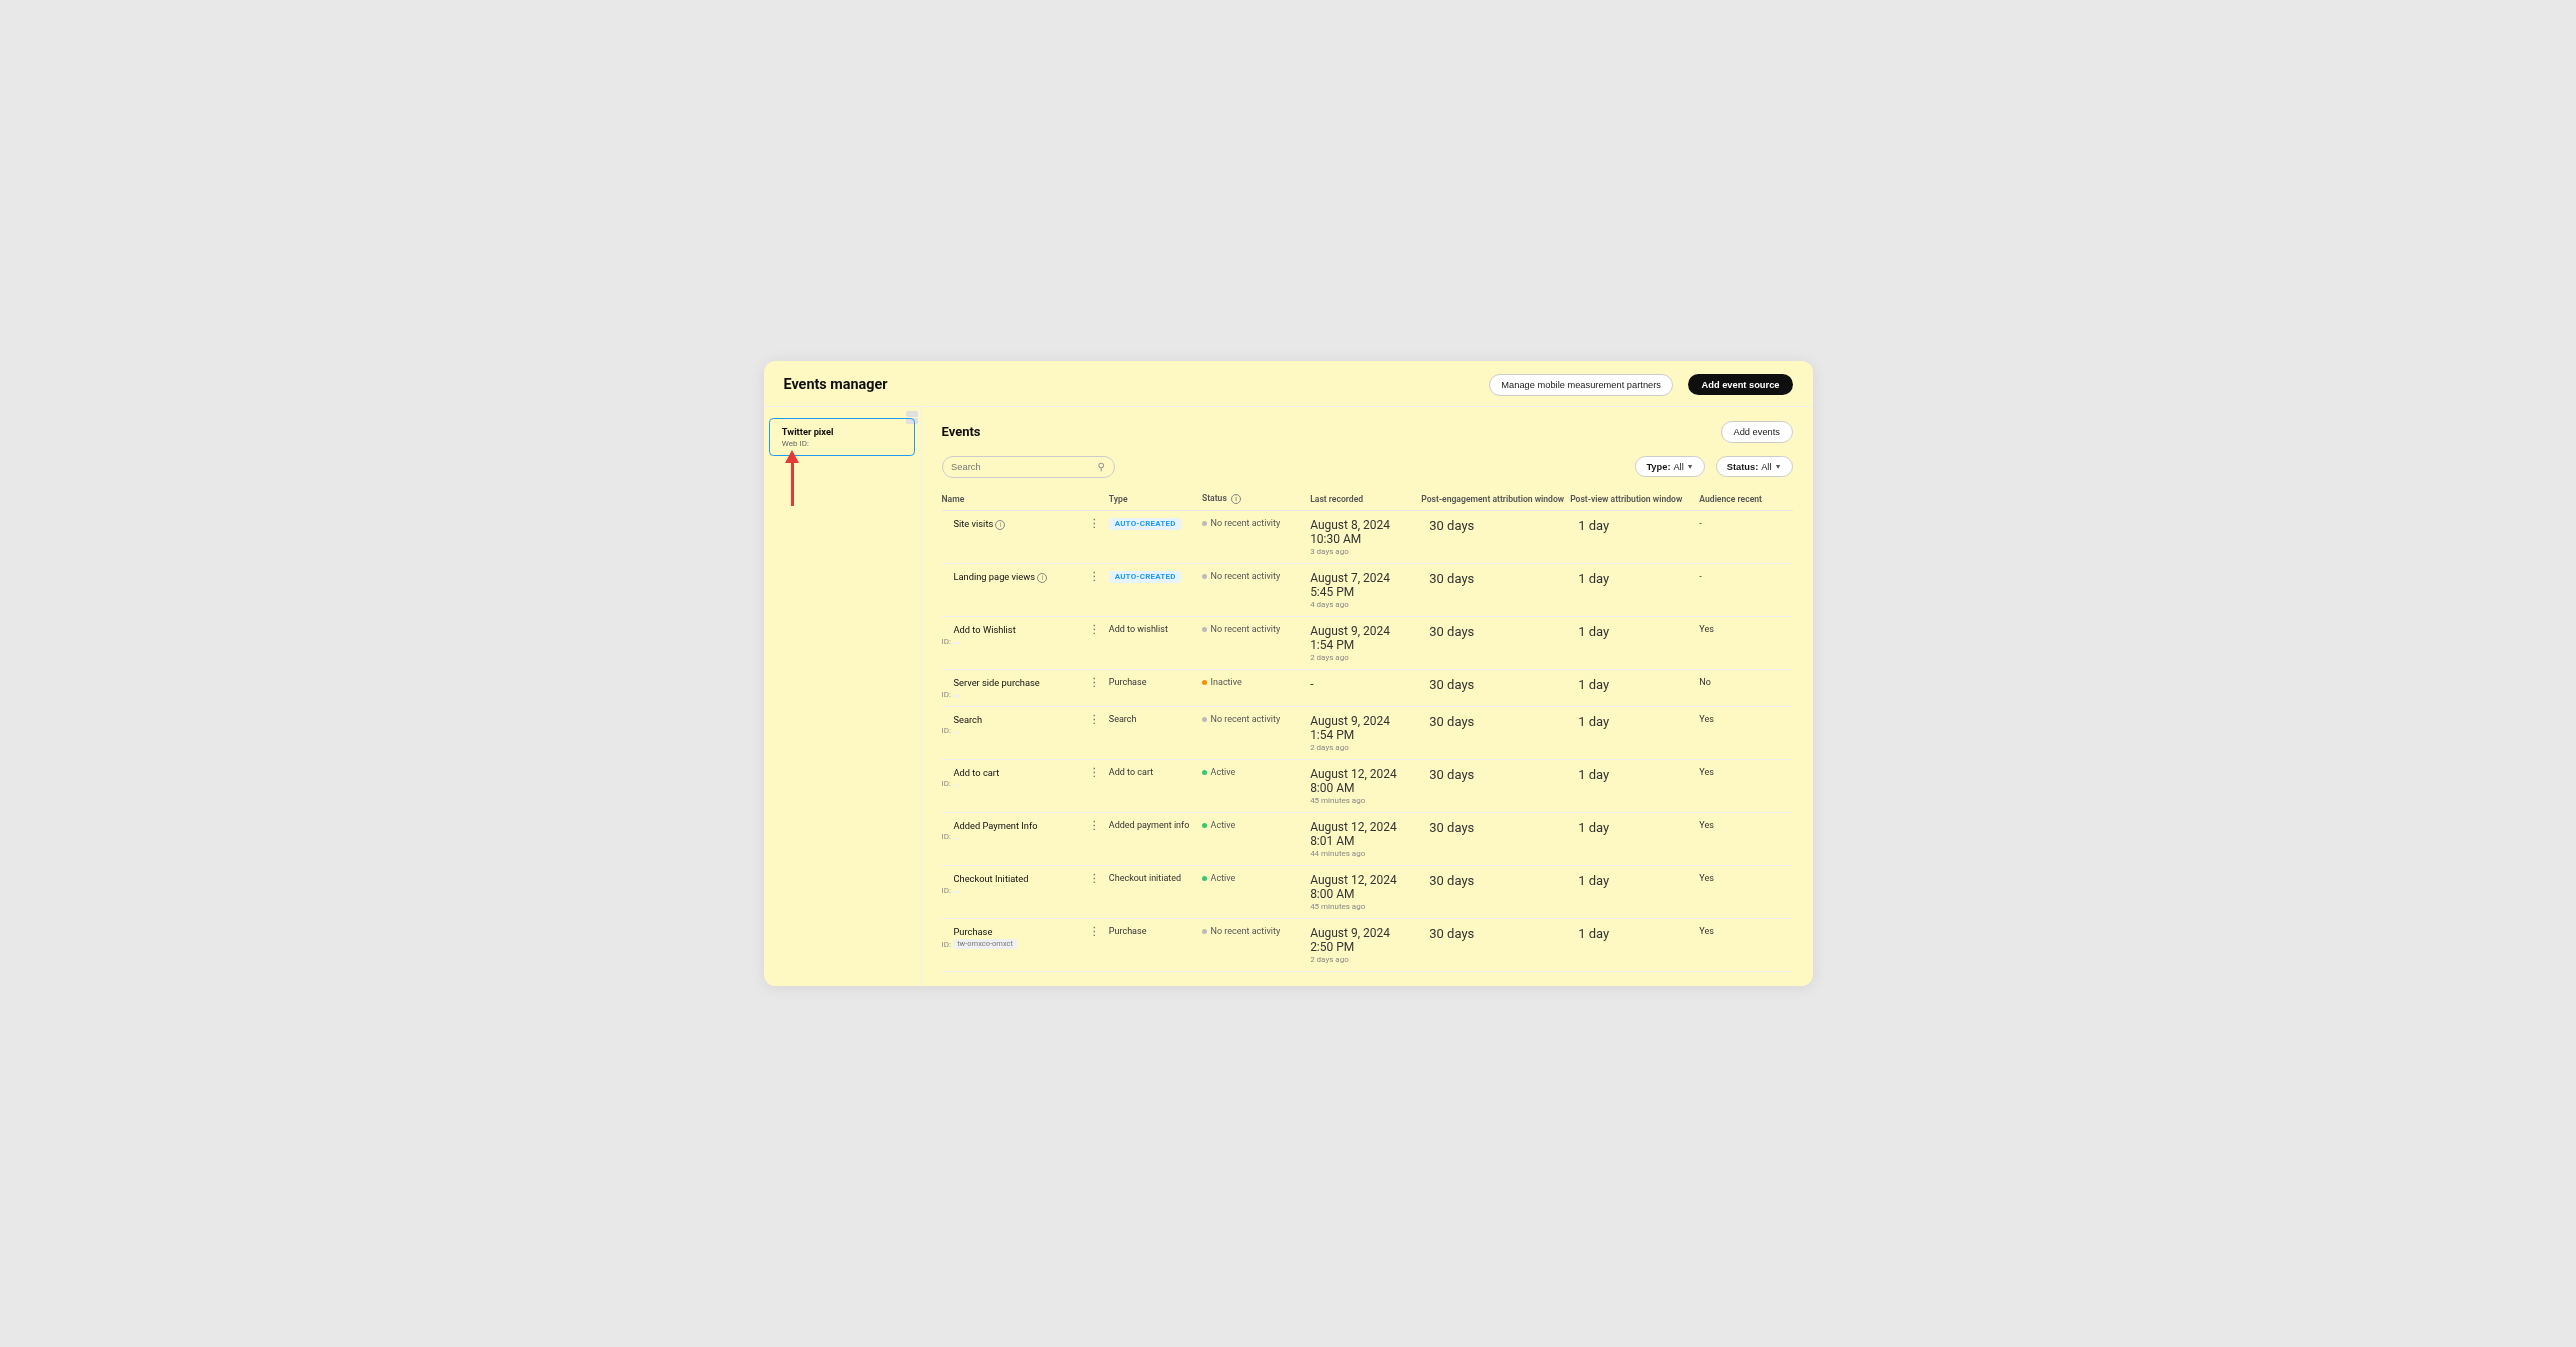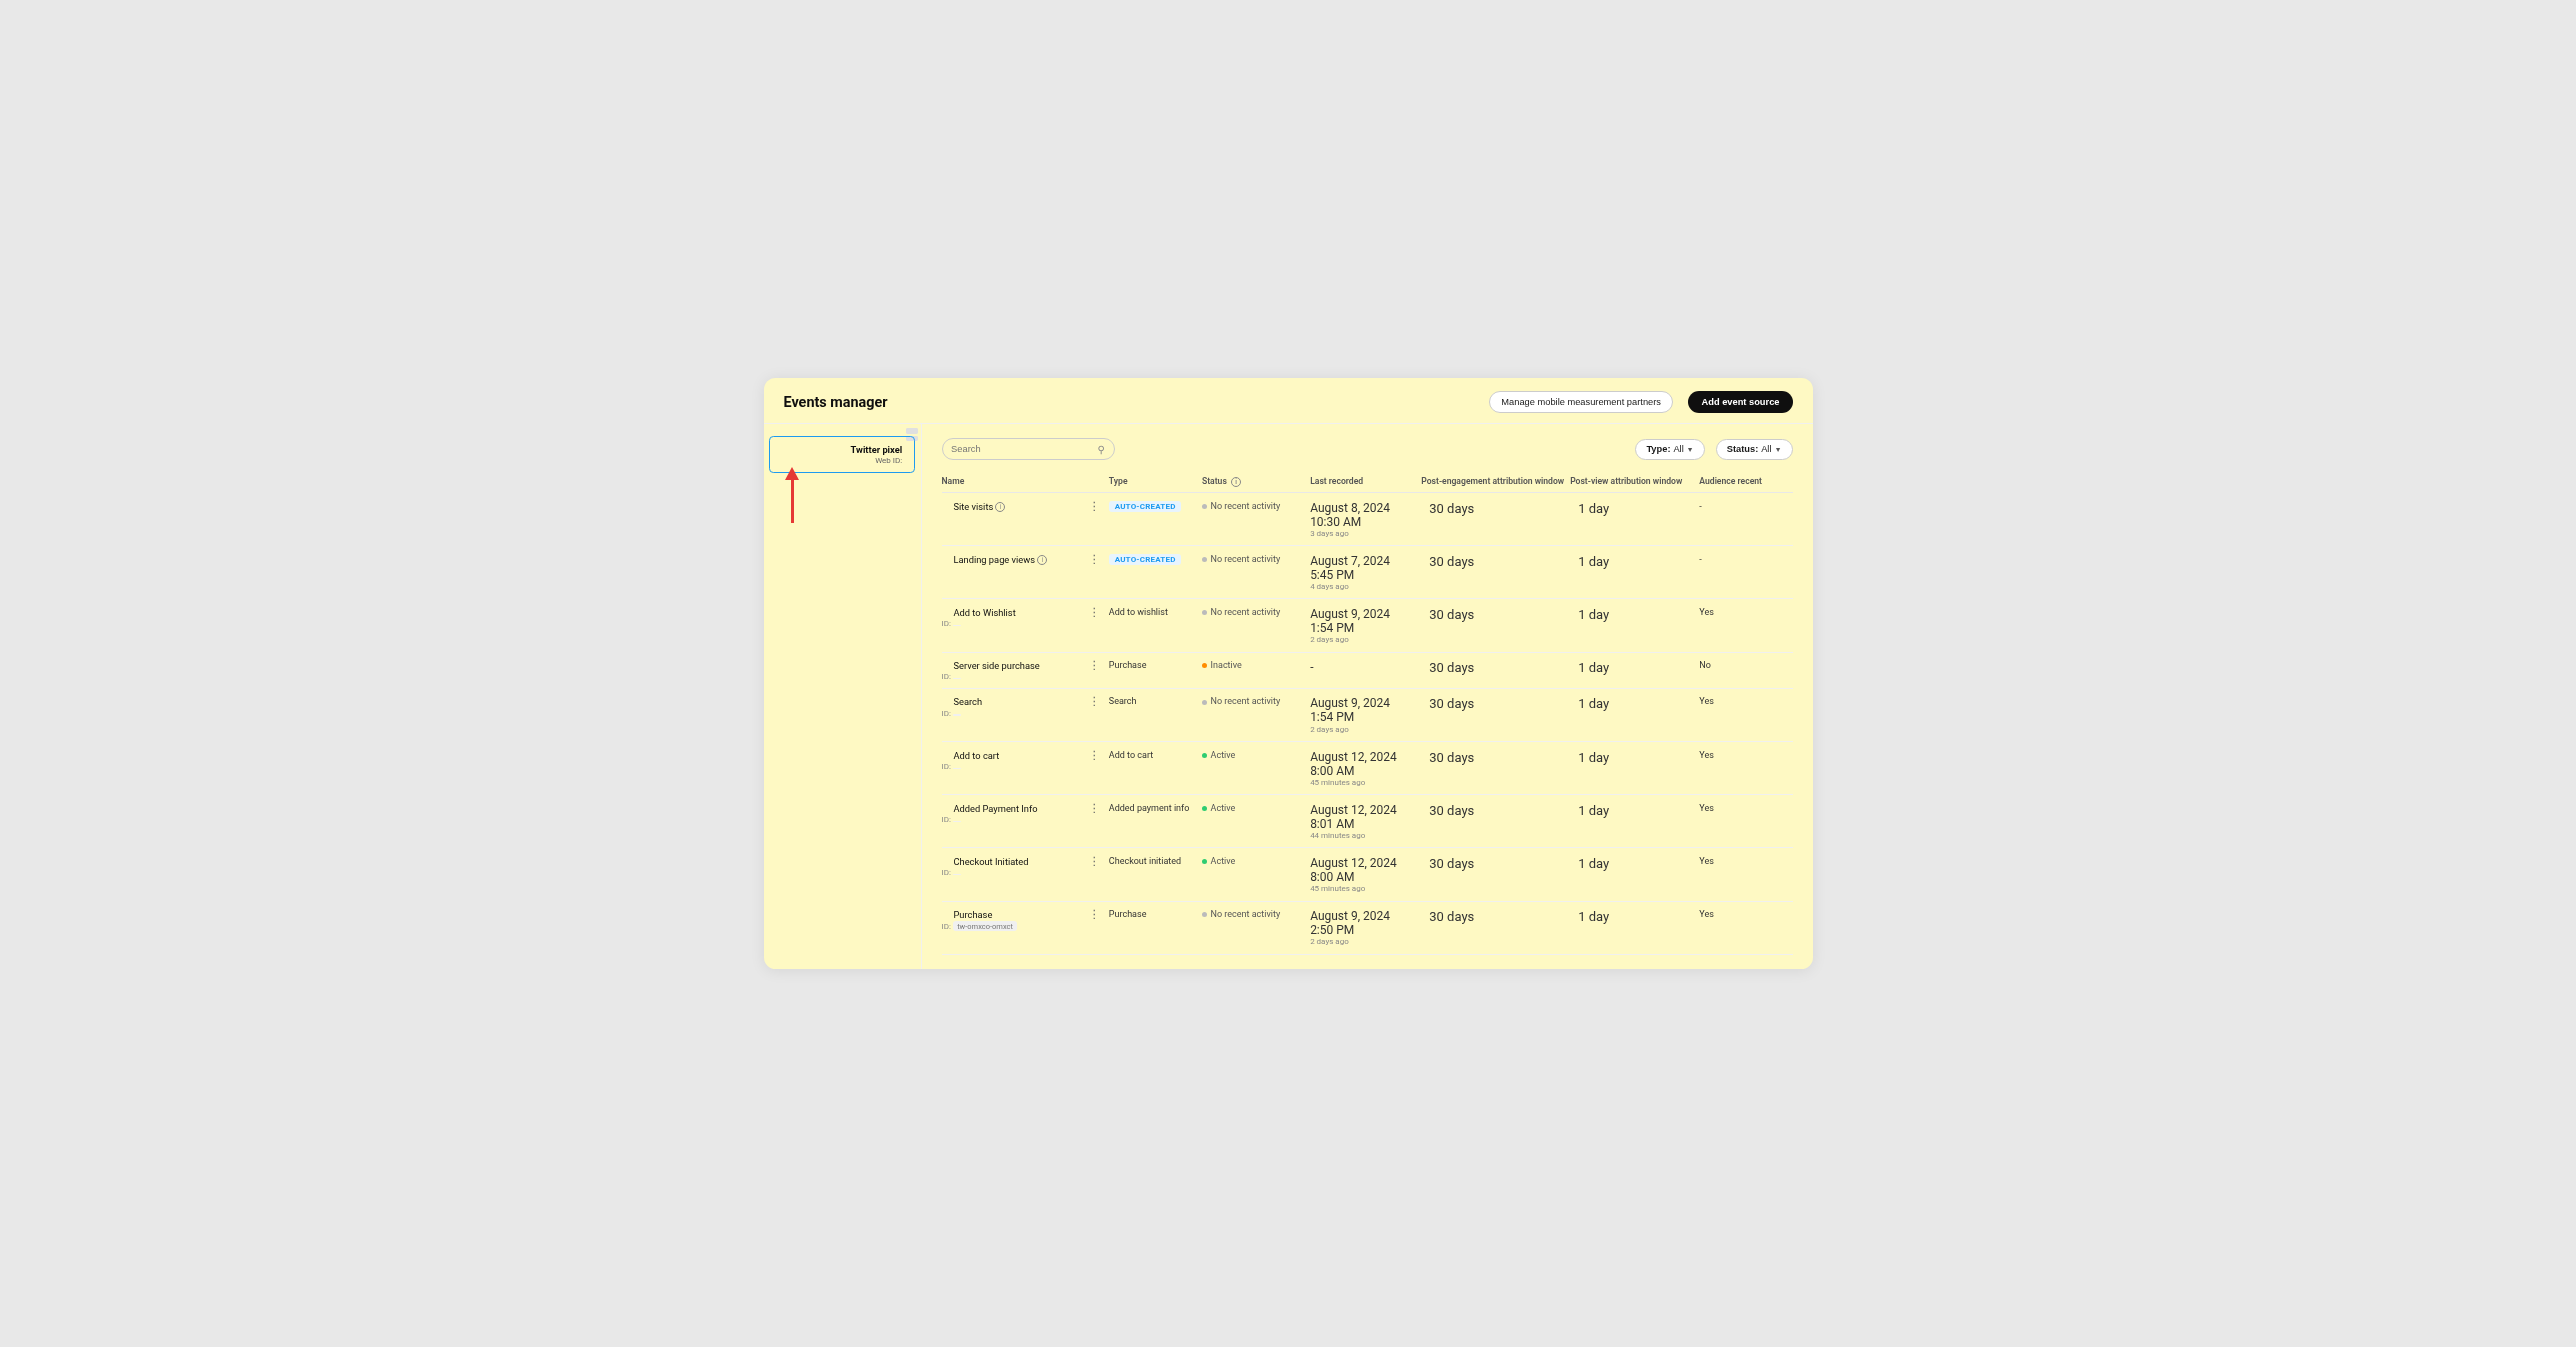--- a/index.html
+++ b/index.html
@@ -65,21 +65,20 @@
     .content-area {
       display: flex;
       flex: 1;
     }
     .sidebar {
       width: 158px;
       min-width: 158px;
       border-right: 0.7px solid #f0f0f0;
       padding: 8.6px 0;
       position: relative;
-      text-align: right;
     }
     .sidebar-item {
       padding: 7.2px 11.5px;
       cursor: pointer;
       position: relative;
     }
     .sidebar-item.active {
       border: 1.4px solid #1d9bf0;
       border-radius: 4.3px;
       margin: 2.9px 5.8px;
@@ -328,20 +327,24 @@
       </div>
 
       <div class="arrow-annotation">
         <div class="arrow-head"></div>
         <div class="arrow-shaft"></div>
       </div>
     </div>
 
     <div class="main-content">
 
+      <div class="events-header">
+        <span class="events-title">Events</span>
+        <button class="add-events-btn">Add events</button>
+      </div>
 
       <div class="filters-row">
         <div class="search-wrap">
           <input type="text" placeholder="Search" style="">
           <span class="search-icon-svg">⚲</span>
         </div>
         <div class="filter-btns">
           <button class="filter-btn">
             <span class="label">Type:</span>
             <span>All</span>

